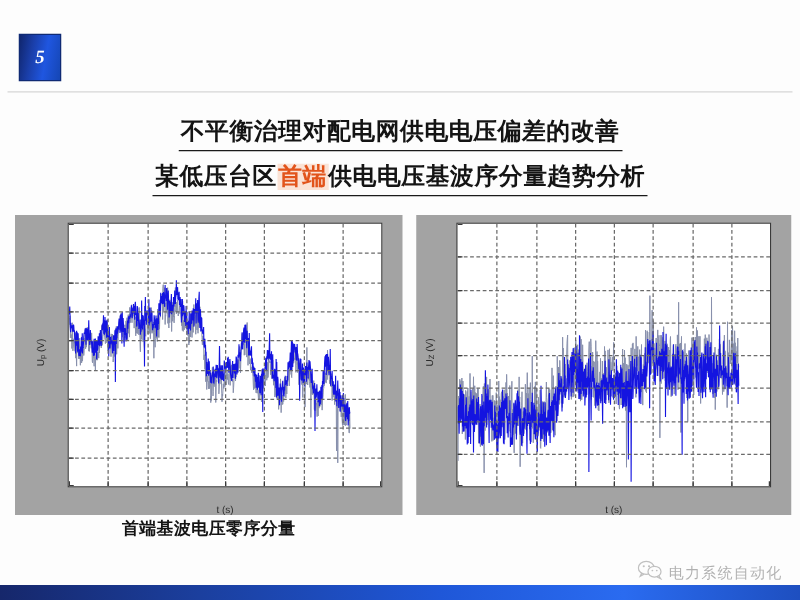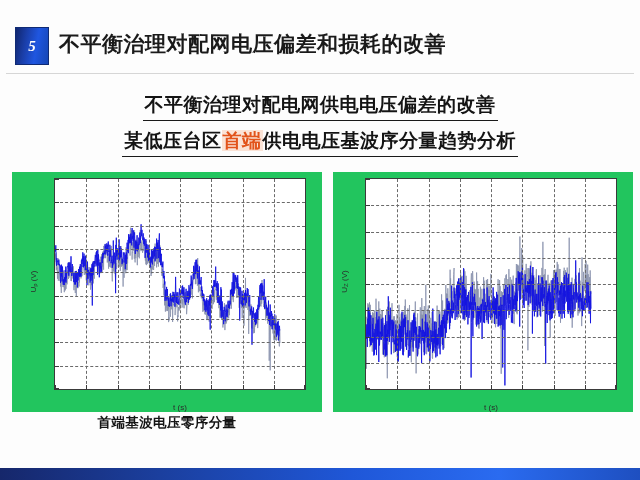--- a/index.html
+++ b/index.html
@@ -75,21 +75,21 @@
   .hl {
     color: #e2541b;
     background: #fbe3d6;
     padding: 0 1px;
   }
 
   
   .chart-block { position: absolute; }
   .chart-frame {
     position: relative;
-    background: #22c55e;
+    background: #a3a3a3;
   }
   .plot {
     position: absolute;
     background: #ffffff;
     border: 1px solid #3a3a3a;
     overflow: hidden;
   }
   .gridv, .gridh {
     position: absolute;
     background: transparent;
@@ -169,21 +169,20 @@
 </style>
 </head>
 <body>
 
 <div id="slide">
 
   <div id="header">
     <div id="badge">
       <span>5</span>
     </div>
-    <div id="header-title">不平衡治理对配网电压偏差和损耗的改善</div>
     <div id="header-rule"></div>
   </div>
 
   <div id="subtitle1">
     <span class="u">不平衡治理对配电网供电电压偏差的改善</span>
   </div>
   <div id="subtitle2">
     <span class="u"><span>某低压台区</span><span class="hl">首端</span><span>供电电压基波序分量趋势分析</span></span>
   </div>
 
@@ -310,15 +309,30 @@
           <div class="ytickmark" style="top: 26.25px;"></div>
           <div class="ytick" style="top: 26.25px;">7</div>
           <div class="ytickmark" style="top: 0px;"></div>
           <div class="ytick" style="top: 0px;">8</div>
         </div>
       <div class="ylabel" id="ylab1" style="left: -6px; top: 105px; width: 34px; text-align: center;"><span>U</span><sub>Z</sub><span> (V)</span></div>
       <div class="xlabel" id="xlab1" style="left:32px; top:218px; width:252px;">t (s)</div>
     </div>
   </div>
 
+  <div id="watermark">
+    <span>
+      <svg width="20" height="16" viewBox="0 0 20 16">
+        <ellipse cx="7" cy="6.3" rx="6.3" ry="5.2" fill="none" stroke="#777" stroke-width="1"></ellipse>
+        <path d="M3.5 10.3 L2.2 13 L5.2 11.3" fill="none" stroke="#777" stroke-width="1"></path>
+        <circle cx="5" cy="5" r="0.85" fill="#777"></circle>
+        <circle cx="9.2" cy="5" r="0.85" fill="#777"></circle>
+        <ellipse cx="13.6" cy="9.3" rx="5.2" ry="4.3" fill="#fff" stroke="#777" stroke-width="1"></ellipse>
+        <path d="M17 12.6 L18.6 15 L15.7 13.6" fill="none" stroke="#777" stroke-width="1"></path>
+        <circle cx="11.9" cy="8.4" r="0.7" fill="#777"></circle>
+        <circle cx="15.4" cy="8.4" r="0.7" fill="#777"></circle>
+      </svg>
+    </span>
+    <span class="wm-text">电力系统自动化</span>
+  </div>
 
   <div id="footbar"></div>
 </div>
 
 </body></html>

